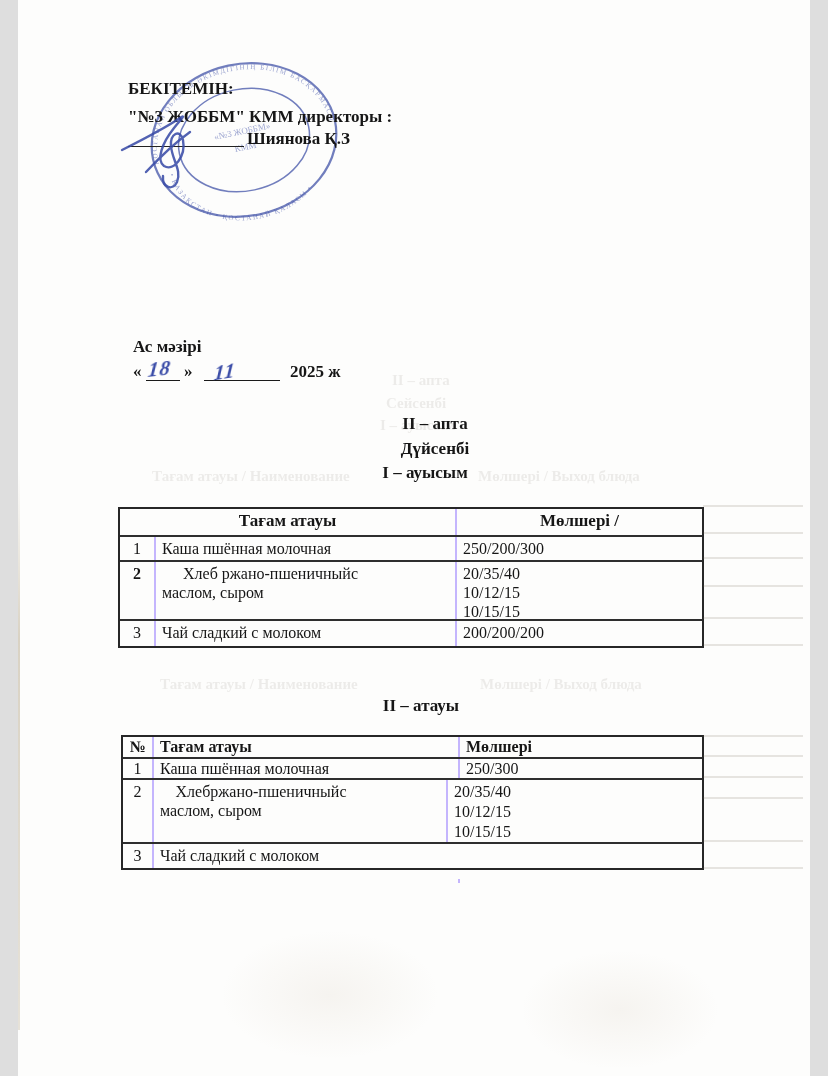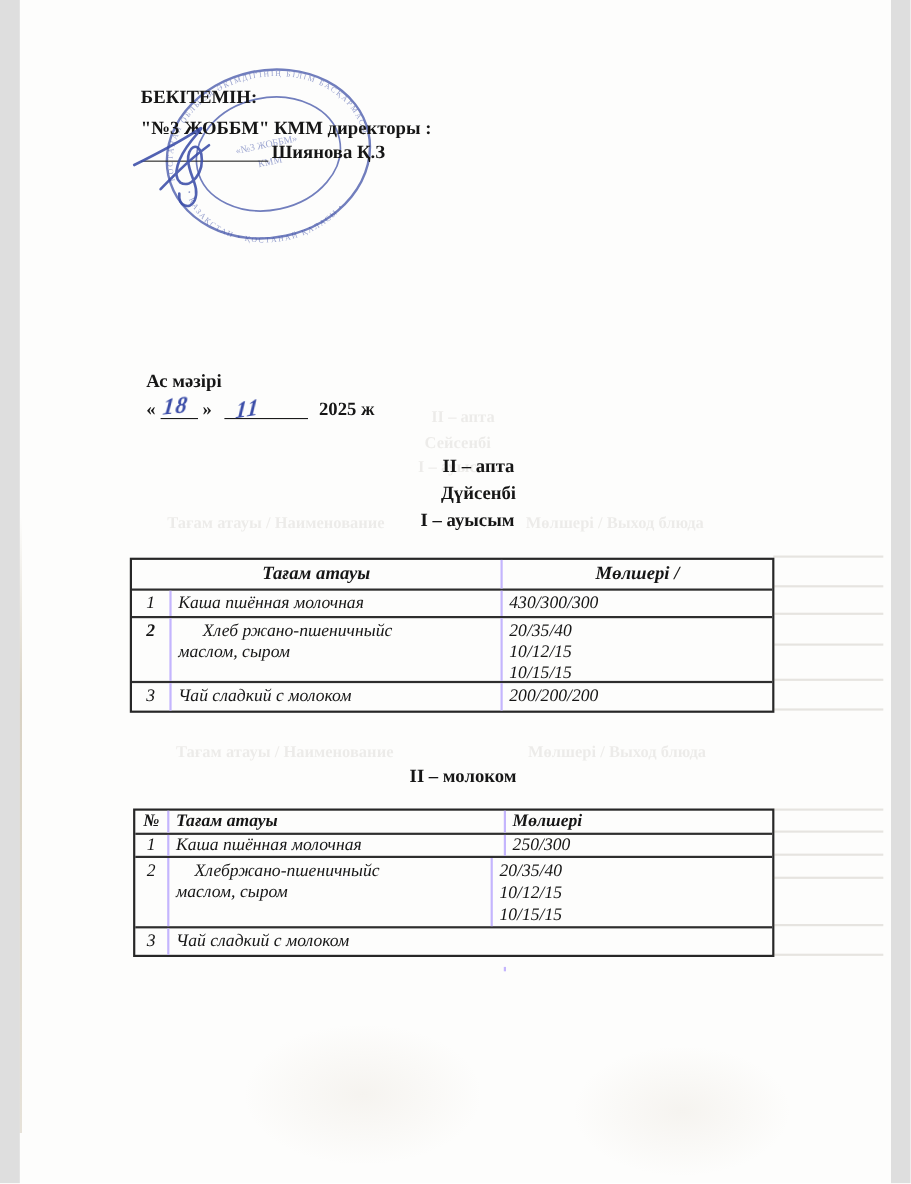--- a/index.html
+++ b/index.html
@@ -22,21 +22,21 @@
   
   .stamp{position:absolute;left:140px;top:54px;width:204px;height:170px;filter:blur(.45px);}
   .signature{position:absolute;left:116px;top:108px;width:160px;height:90px;filter:blur(.25px);}
   .sig-underline{position:absolute;left:128px;top:146px;width:116px;border-bottom:1.6px solid #222;}
   
   .date-piece{position:absolute;font-weight:bold;font-size:17px;}
   .date-underline{position:absolute;border-bottom:1.6px solid #1a1a1a;}
   .handwrite{position:absolute;color:#3b4da8;font-style:italic;font-weight:bold;
     font-size:21px;letter-spacing:1px;filter:blur(.3px);}
   
-  .tbl{position:absolute;border:2px solid #272727;background:transparent;font-style:italic;}
+  .tbl{position:absolute;border:2px solid #272727;background:transparent;}
   .tr{display:flex;border-top:2px solid #2e2e2e;box-sizing:border-box;}
   .tr.first{border-top:none;}
   .td{box-sizing:border-box;padding:2px 6px;font-size:16px;line-height:19px;overflow:hidden;}
   .td.cell-border{border-left:2px solid #c4b5fd;}
   .td.num{text-align:center;padding:2px 0;}
   .th .td{font-weight:bold;}
   .t1-header .td{text-align:center;font-size:17px;}
   .name-justify{display:flex;justify-content:center;padding-right:70px;}
   .amt-line{display:block;}
   
@@ -110,21 +110,21 @@
   <div class="ghost" style="left:478px;top:468px;">Мөлшері / Выход блюда</div>
 
   <div class="tbl" style="left:118px;top:507px;width:582px;">
     <div class="tr first th t1-header" style="height:26px;">
       <div class="td" style="width:335px;">Тағам атауы</div>
       <div class="td cell-border" style="flex:1;">Мөлшері /</div>
     </div>
     <div class="tr" style="height:25px;">
       <div class="td num" style="width:34px;">1</div>
       <div class="td cell-border" style="width:301px;">Каша пшённая молочная</div>
-      <div class="td cell-border" style="flex:1;">430/300/300</div>
+      <div class="td cell-border" style="flex:1;">250/200/300</div>
     </div>
     <div class="tr" style="height:59px;">
       <div class="td num b" style="width:34px;">2</div>
       <div class="td cell-border" style="width:301px;">
         <span class="name-justify">
           <span>Хлеб ржано-пшеничный</span>
           <span>с</span>
         </span>
         <span class="amt-line">маслом, сыром</span>
       </div>
@@ -144,21 +144,21 @@
   <div class="ghost-line" style="left:703px;top:505px;width:100px;"></div>
   <div class="ghost-line" style="left:703px;top:532px;width:100px;"></div>
   <div class="ghost-line" style="left:703px;top:557px;width:100px;"></div>
   <div class="ghost-line" style="left:703px;top:585px;width:100px;"></div>
   <div class="ghost-line" style="left:703px;top:617px;width:100px;"></div>
   <div class="ghost-line" style="left:703px;top:644px;width:100px;"></div>
 
   <div class="ghost" style="left:160px;top:676px;">Тағам атауы / Наименование</div>
   <div class="ghost" style="left:480px;top:676px;">Мөлшері / Выход блюда</div>
 
-  <div class="h-center" style="left:136px;top:696px;width:570px;">II – молоком</div>
+  <div class="h-center" style="left:136px;top:696px;width:570px;">II – атауы</div>
 
   <div class="tbl" style="left:121px;top:735px;width:579px;">
     <div class="tr first th" style="height:20px;">
       <div class="td num" style="width:29px;padding-top:0;">№</div>
       <div class="td cell-border" style="width:306px;padding-top:0;">Тағам атауы</div>
       <div class="td cell-border" style="flex:1;padding-top:0;">Мөлшері</div>
     </div>
     <div class="tr" style="height:21px;">
       <div class="td num" style="width:29px;padding-top:0;">1</div>
       <div class="td cell-border" style="width:306px;padding-top:0;">Каша пшённая молочная</div>

